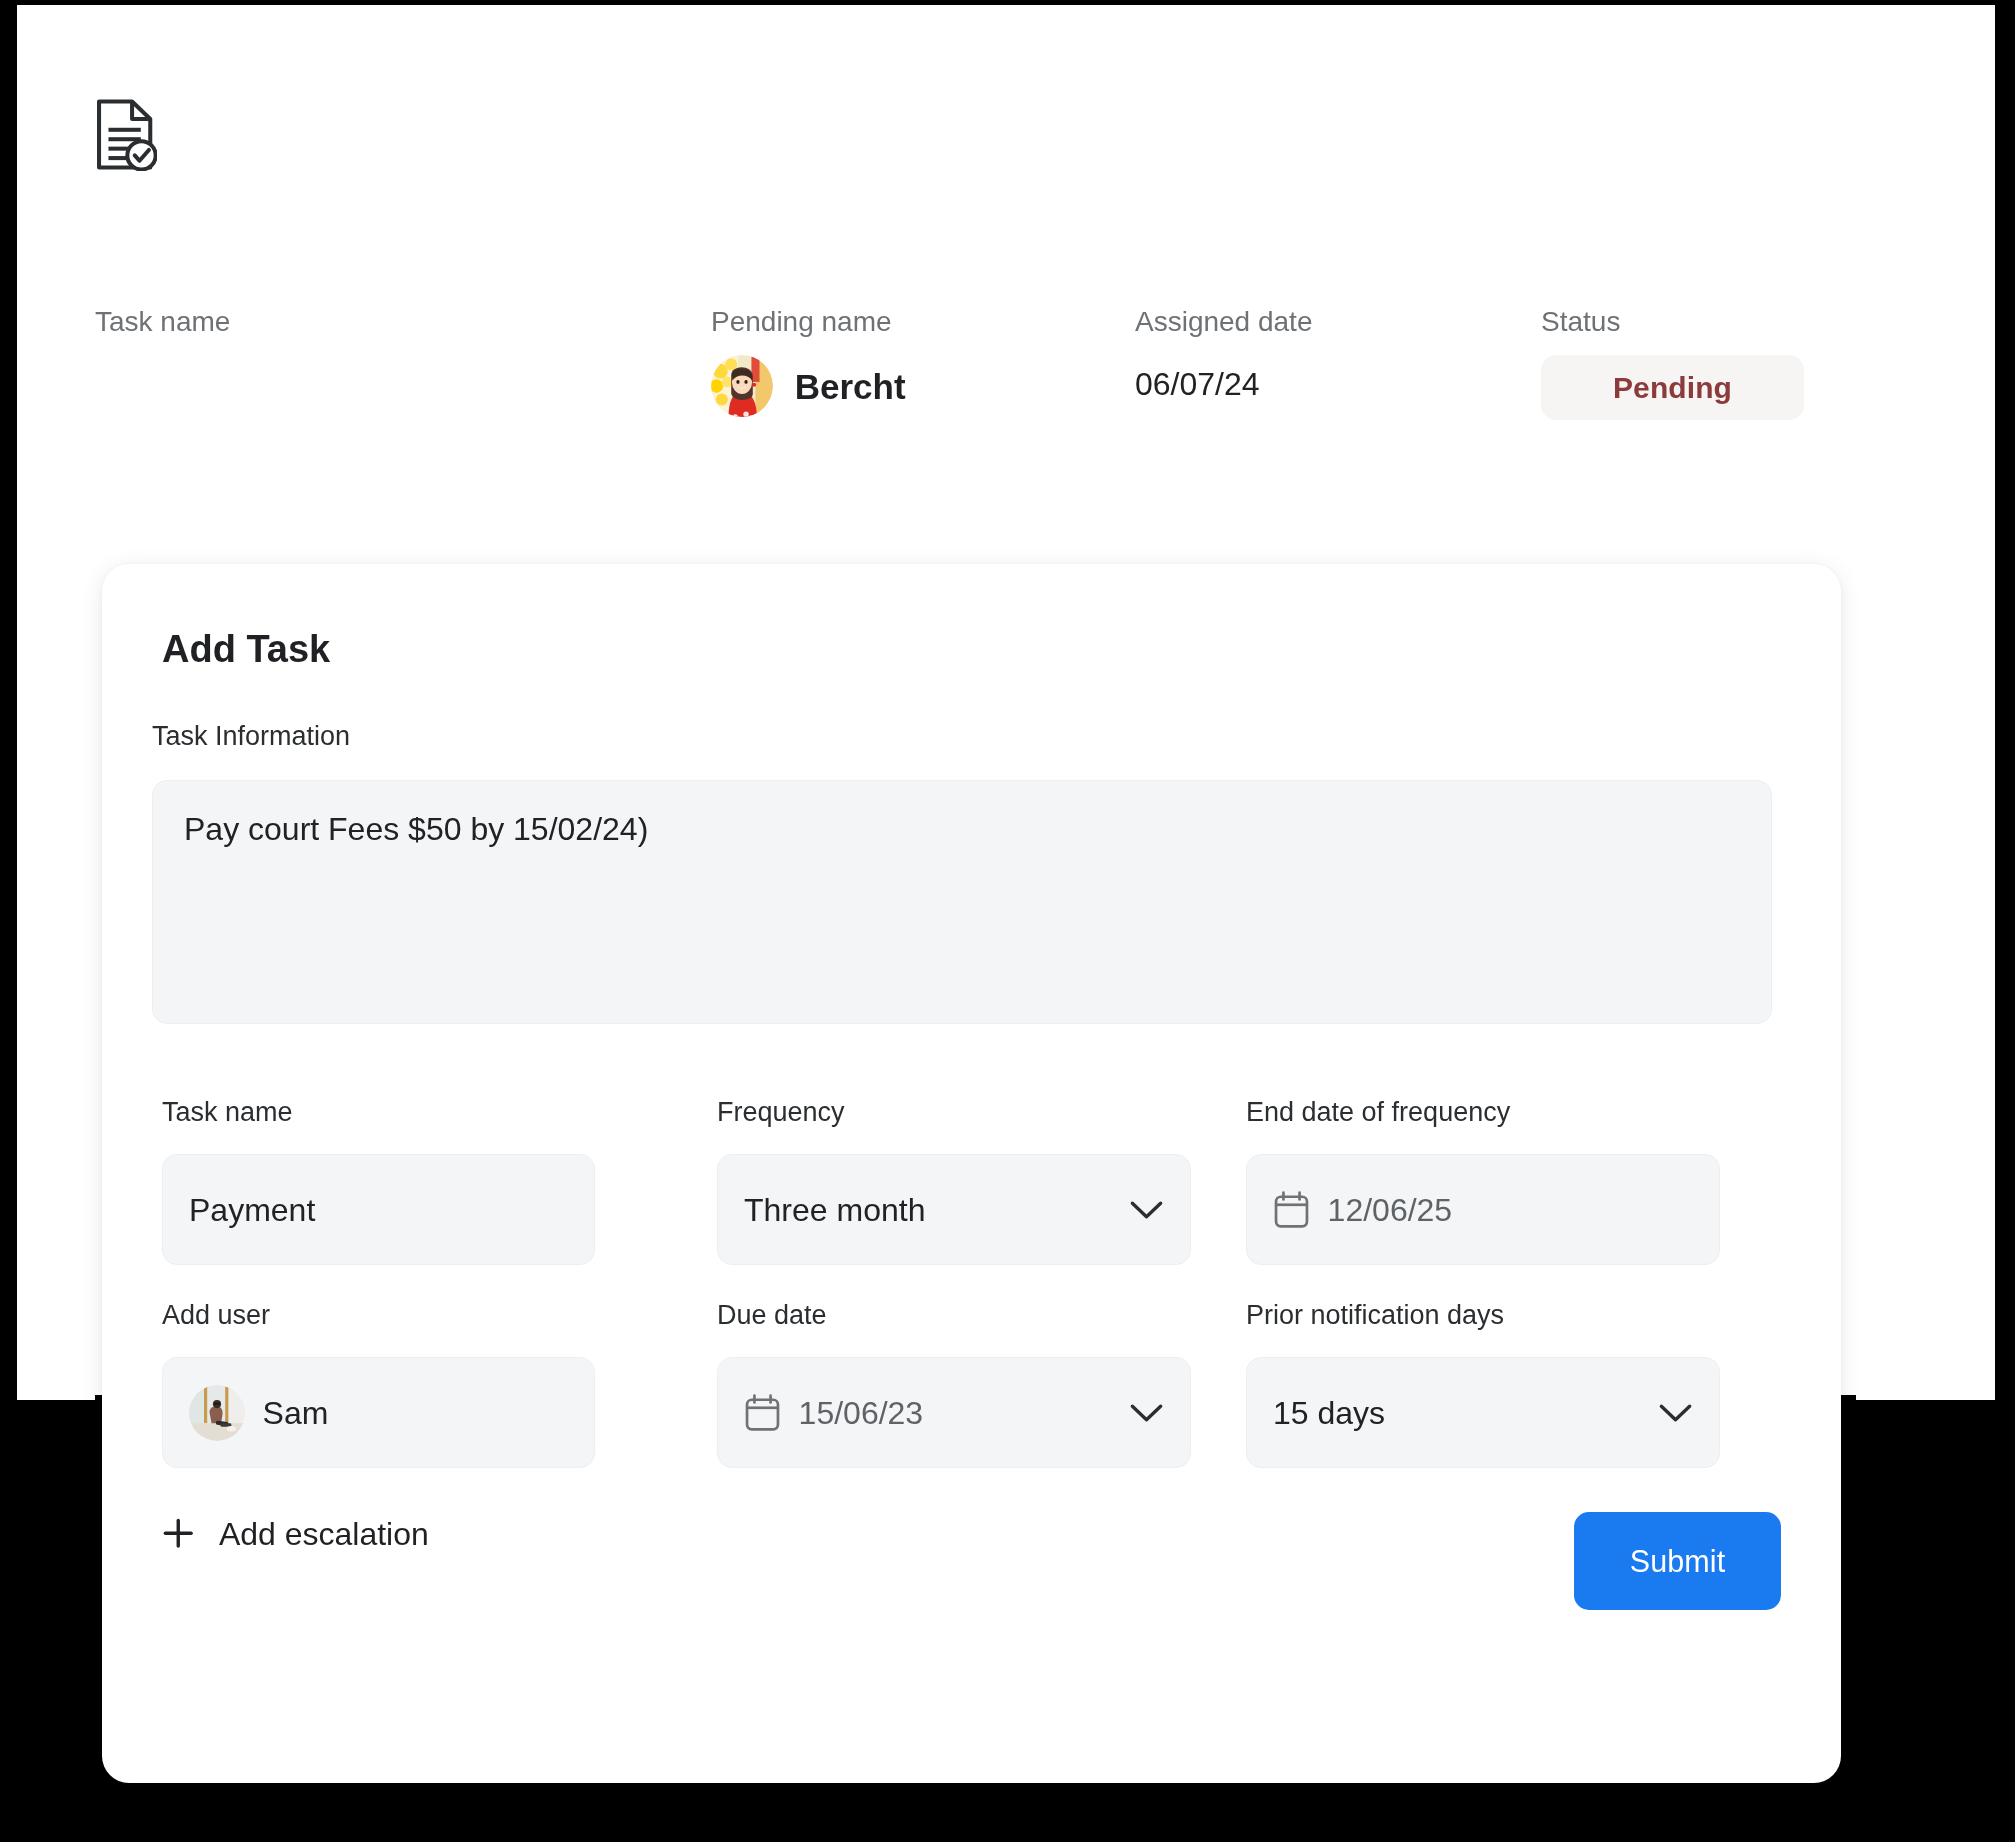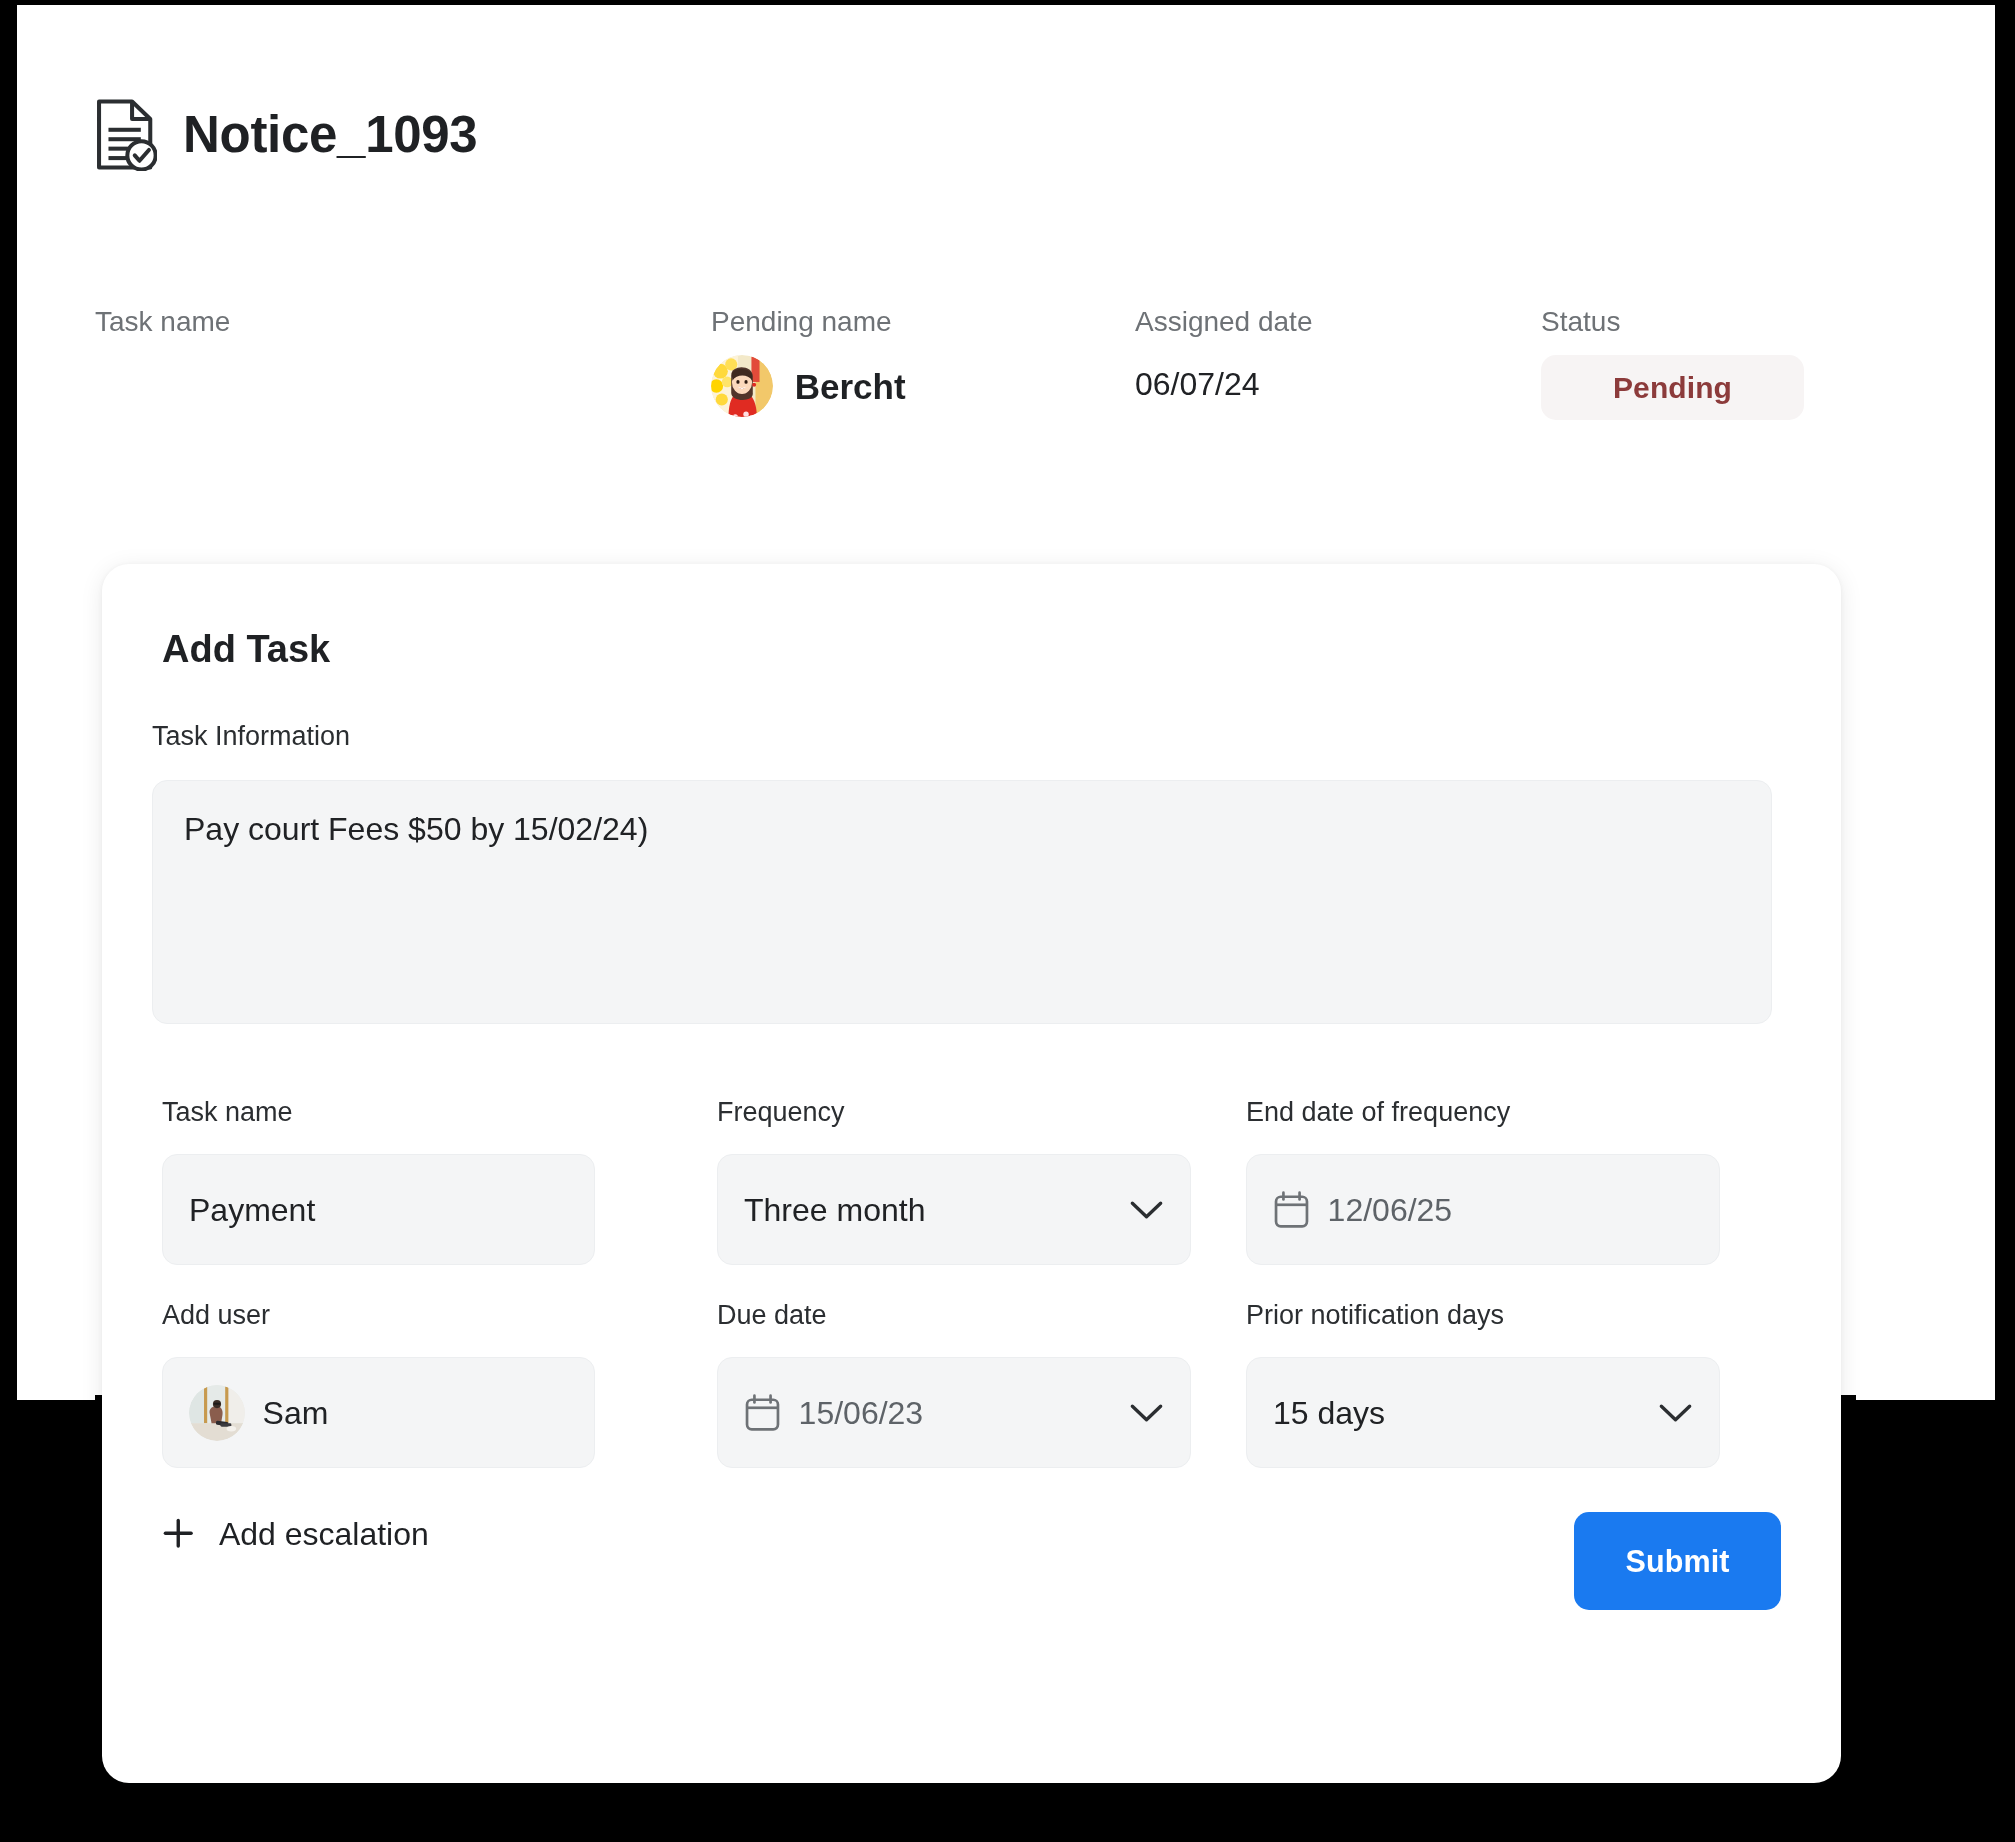--- a/index.html
+++ b/index.html
@@ -258,21 +258,21 @@
   .submit-button {
     position: absolute;
     right: 0; top: 0;
     width: 207px;
     height: 98px;
     border: none;
     border-radius: 15px;
     background: #1a7af0;
     color: #ffffff;
     font-size: 30.5px;
-    font-weight: 700;
+    font-weight: 400;
     font-family: "Liberation Sans", sans-serif;
     cursor: pointer;
     letter-spacing: 0.1px;
   }
 </style>
 </head>
 <body>
 
 <div id="root">
 
@@ -285,21 +285,20 @@
         <path d="M6 5 H55 L82 31 V103 H6 Z" stroke="#2b2e31" stroke-width="6" fill="#ffffff" stroke-linejoin="round"></path>
         <path d="M55 5 V31 H82" stroke="#2b2e31" stroke-width="6" fill="none" stroke-linejoin="round"></path>
         <rect x="20" y="44" width="48" height="6" fill="#2b2e31"></rect>
         <rect x="20" y="58" width="48" height="6" fill="#2b2e31"></rect>
         <rect x="20" y="72" width="48" height="6" fill="#2b2e31"></rect>
         <rect x="20" y="86" width="40" height="6" fill="#2b2e31"></rect>
         <circle cx="69" cy="85" r="21" fill="#ffffff" stroke="#2b2e31" stroke-width="6"></circle>
         <path d="M59 85 L66 93 L80 77" stroke="#2b2e31" stroke-width="6" fill="none" stroke-linecap="round" stroke-linejoin="round"></path>
       </svg>
     </span>
-    <div class="page-title">Notice_1093</div>
   </div>
 
   <div class="meta-row">
 
     <div class="meta-col c0">
       <div class="meta-label">Task name</div>
       <div class="meta-value">Weekly Task</div>
     </div>
 
     <div class="meta-col c1">

